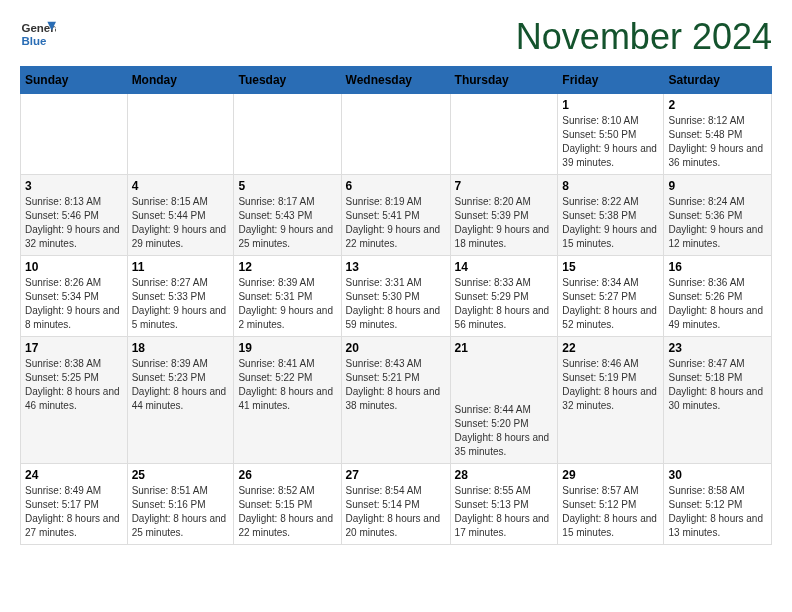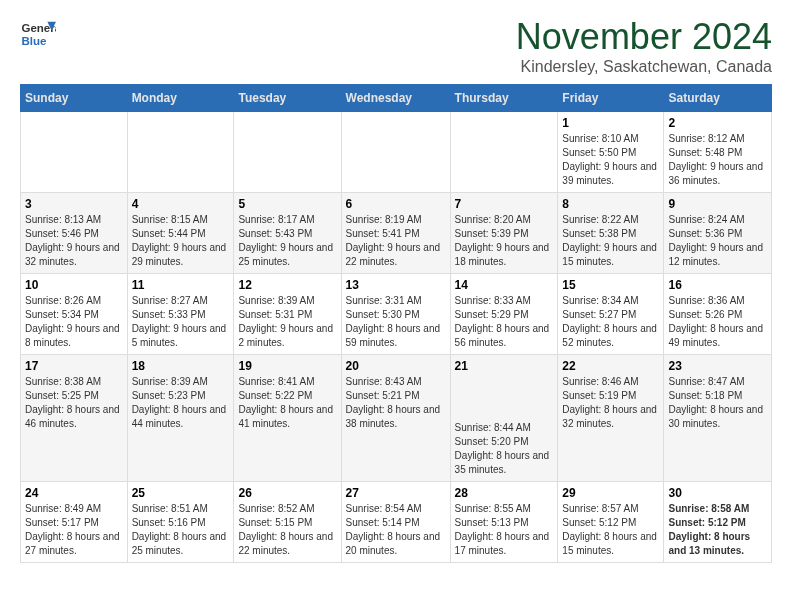--- a/index.html
+++ b/index.html
@@ -6,21 +6,21 @@
     body { font-family: Arial, sans-serif; background: #fff; width: 792px; min-height: 612px; }
     .page { width: 792px; padding: 16px 20px 16px 20px; }
     .header { display: flex; justify-content: space-between; align-items: flex-start; margin-bottom: 8px; }
     .logo { display: flex; align-items: center; }
     .logo-icon { width: 36px; height: 36px; margin-right: 4px; }
     .title-block { text-align: right; }
     .main-title { font-size: 36px; color: #14532d; font-weight: 300; }
     .subtitle { font-size: 16px; color: #555; }
     table { width: 100%; border-collapse: collapse; font-size: 11px; }
     thead tr { background-color: #2a6db5; }
-    thead th { color: #e5e5e5; padding: 6px 4px; font-size: 12px; font-weight: 600; text-align: left; border: 1px solid #2a6db5; }
+    thead th { color: #000000; padding: 6px 4px; font-size: 12px; font-weight: 600; text-align: left; border: 1px solid #2a6db5; }
     tbody tr { background: #fff; }
     tbody tr.alt { background: #f5f5f5; }
     td { vertical-align: top; padding: 4px; border: 1px solid #ddd; width: 113px; min-height: 80px; }
     .day-num { font-weight: bold; font-size: 12px; margin-bottom: 2px; }
     .day-info { font-size: 10px; color: #333; line-height: 1.4; }
     .empty { background: #fff; }
   </style>
 </head>
 <body>
 
@@ -28,21 +28,20 @@
   <div class="header">
     <div class="logo">
       <svg class="logo-icon" viewBox="0 0 50 50" xmlns="http://www.w3.org/2000/svg">
         <text x="2" y="22" font-size="16" font-weight="bold" fill="#333">General</text>
         <text x="2" y="40" font-size="16" font-weight="bold" fill="#2a6db5">Blue</text>
         <polygon points="38,8 50,8 44,20" fill="#2a6db5"></polygon>
       </svg>
     </div>
     <div class="title-block">
       <div class="main-title">November 2024</div>
-      <div class="subtitle">Kindersley, Saskatchewan, Canada</div>
     </div>
   </div>
 
   <table>
     <thead>
       <tr>
       <th>Sunday</th>
           <th>Monday</th>
           <th>Tuesday</th>
           <th>Wednesday</th>
@@ -235,20 +234,20 @@
 Daylight: 8 hours and 17 minutes.</div>
           </td>
           <td>
             <div class="day-num">29</div>
             <div class="day-info" style="white-space: pre-line;">Sunrise: 8:57 AM
 Sunset: 5:12 PM
 Daylight: 8 hours and 15 minutes.</div>
           </td>
           <td>
             <div class="day-num">30</div>
-            <div class="day-info" style="white-space: pre-line; font-weight: bold;">Sunrise: 8:58 AM
+            <div class="day-info" style="white-space: pre-line;">Sunrise: 8:58 AM
 Sunset: 5:12 PM
 Daylight: 8 hours and 13 minutes.</div>
           </td>
         </tr>
       </tbody>
   </table>
 </div>
 
 </body></html>

